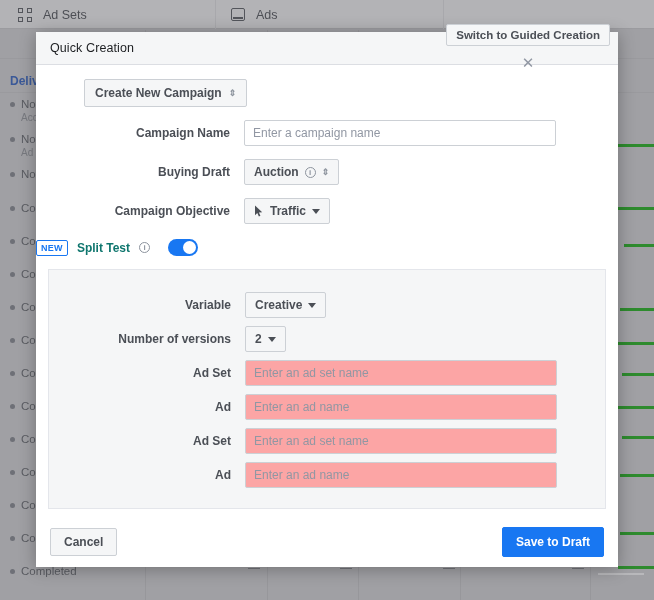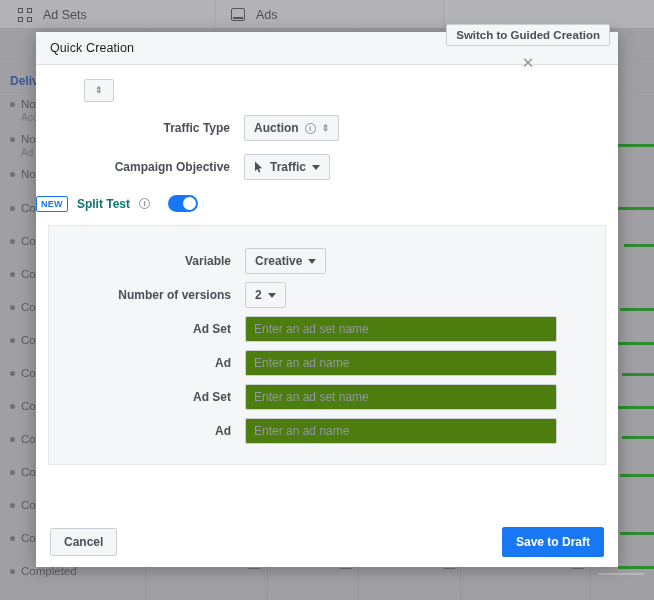--- a/index.html
+++ b/index.html
@@ -140,21 +140,21 @@
   }
 
   .panel {
     margin: 13px 12px 0 12px;
     background: #f5f6f7; border: 1px solid #e4e6eb;
     padding: 14px 0 20px 0;
   }
   .panel .frow { margin-top: 8px; }
   .panel .frow + .frow { }
   .panel .flabel { width: 196px; }
-  .panel .txtinput { background: #4d7c0f; }
+  .panel .txtinput { background: #fca5a5; }
 
   .modal-footer {
     height: 50px; flex: none; display: flex; align-items: center;
     padding: 0 14px; background: #fff;
   }
   .btn-cancel {
     background: #f5f6f7; border: 1px solid #ccd0d5; border-radius: 2px;
     font-size: 12px; font-weight: bold; color: #4b4f56; padding: 6px 13px;
     cursor: pointer; font-family: inherit;
   }
@@ -291,27 +291,34 @@
       <div class="hdr-right">
         <button class="btn-guided">Switch to Guided Creation</button>
         <button class="btn-close">✕</button>
       </div>
     </div>
 
     <div class="modal-body">
 
       <div class="toolbar">
         <button class="btn-select">
+          <span>Create New Campaign</span>
           <span class="updown">⇕</span>
         </button>
       </div>
 
-
       <div class="frow">
-        <div class="flabel">Traffic Type</div>
+        <div class="flabel">Campaign Name</div>
+        <div class="fctl">
+          <input class="txtinput" type="text" placeholder="Enter a campaign name" value="" style="">
+        </div>
+      </div>
+
+      <div class="frow">
+        <div class="flabel">Buying Draft</div>
         <div class="fctl">
           <button class="pill">
             <span>Auction</span>
             <span class="infoi">i</span>
             <span class="updown">⇕</span>
           </button>
         </div>
       </div>
 
       <div class="frow">

